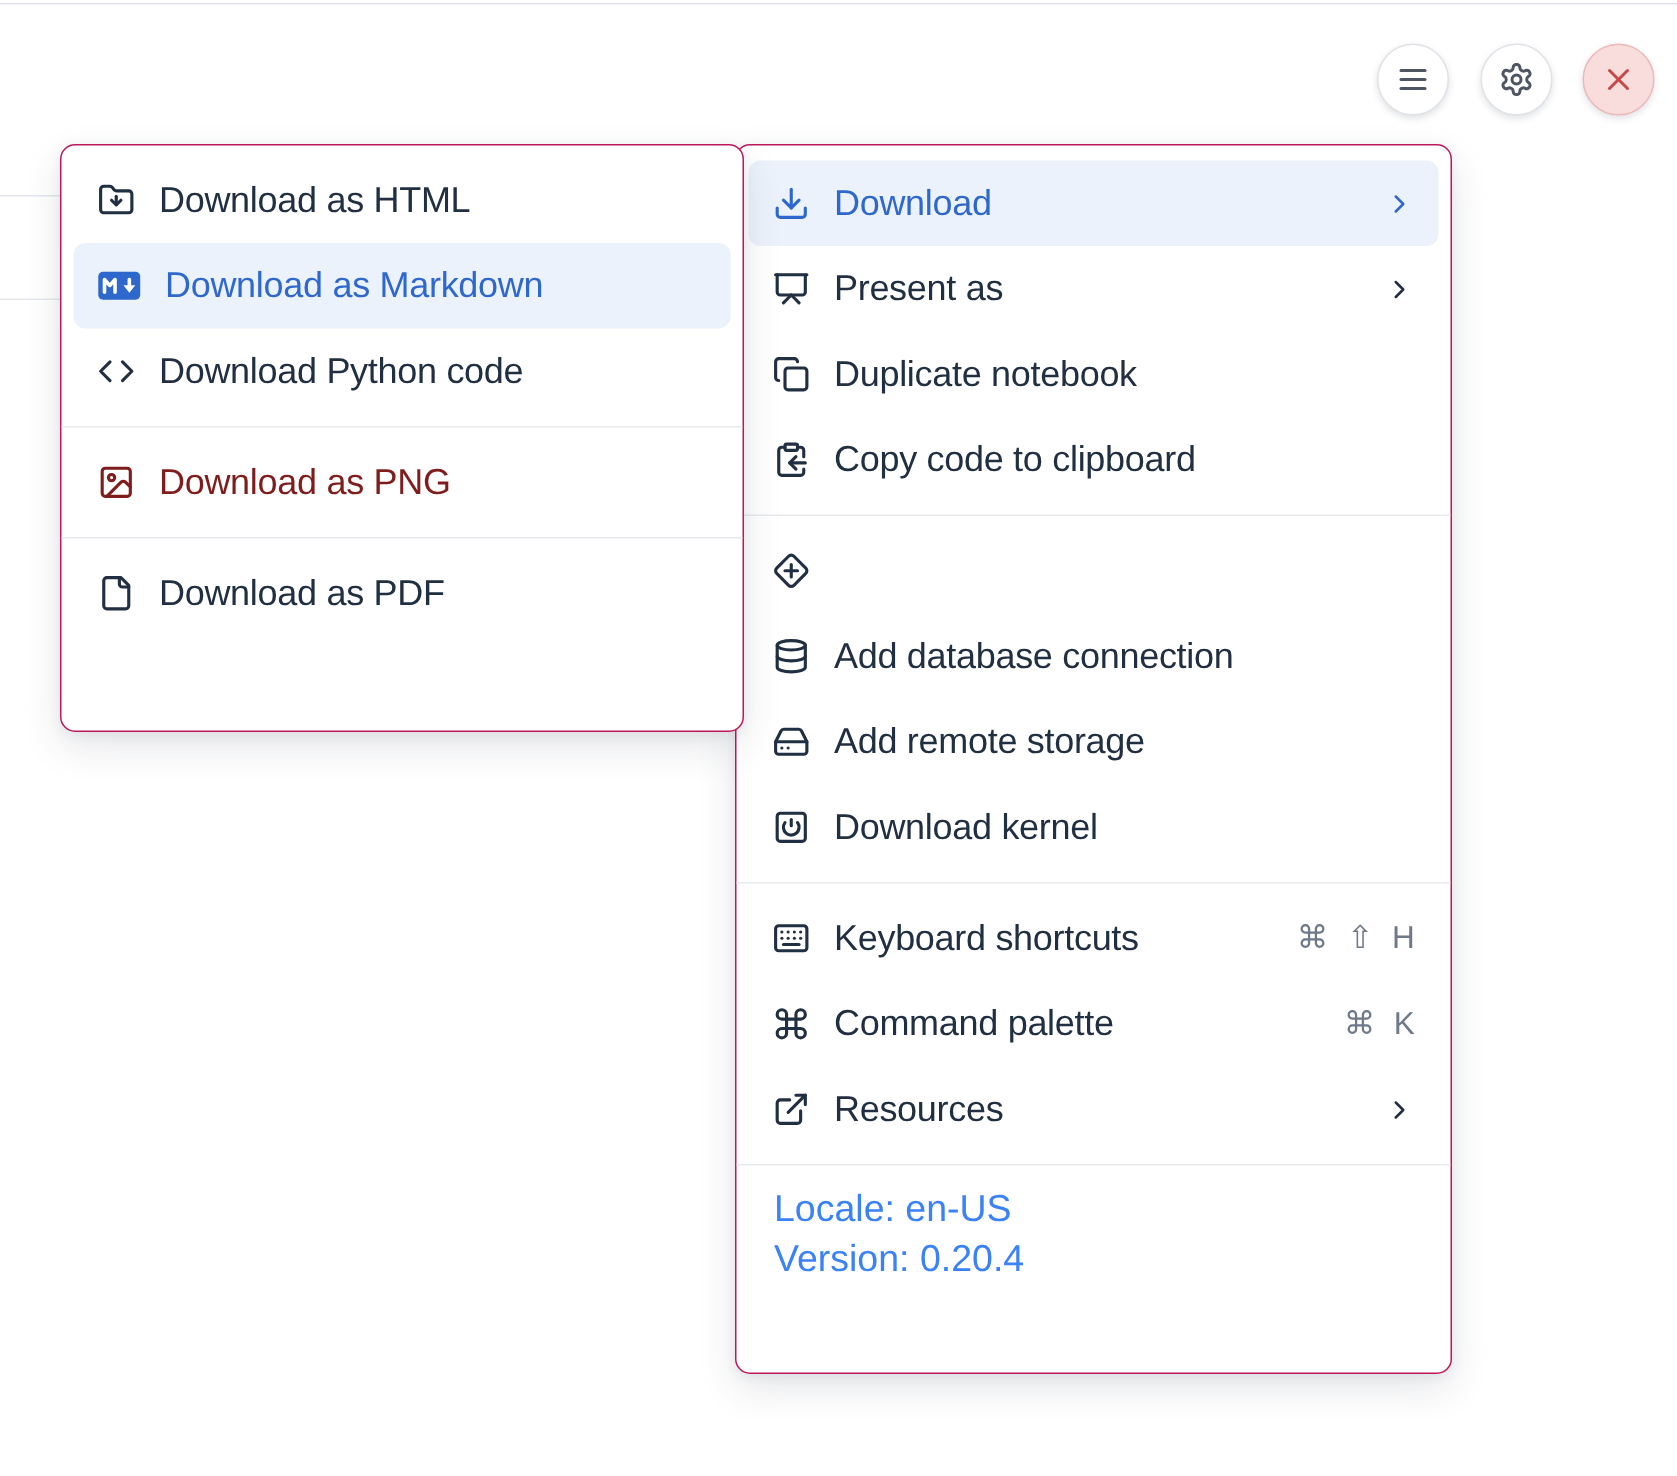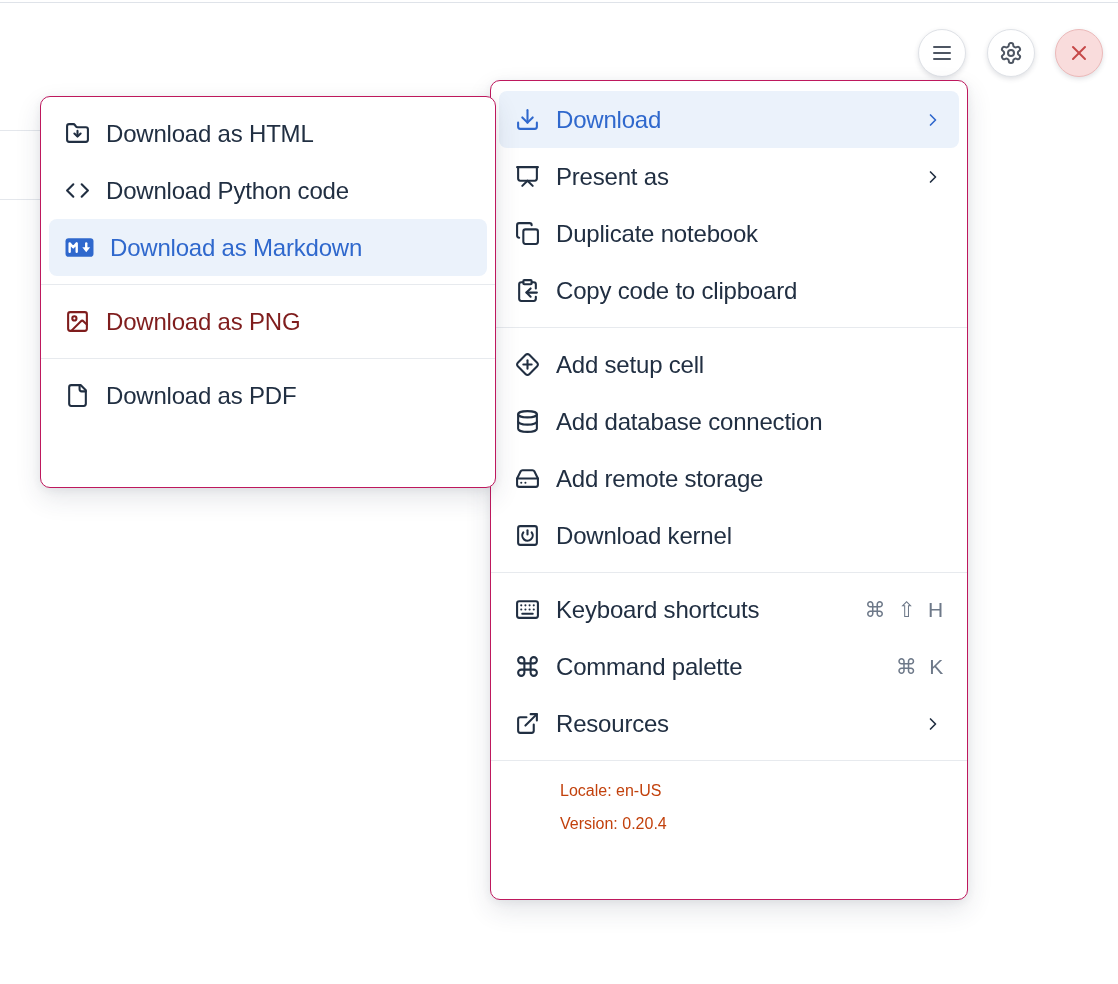--- a/index.html
+++ b/index.html
@@ -26,41 +26,41 @@
   #btn-menu{left:918px;}
   #btn-settings{left:987px;}
   #btn-close{left:1055px;background:#f9dcdc;border-color:#ecb9b9;color:#c64848;}
 
   
   .menu-panel{
     position:absolute;background:#ffffff;border:1px solid #be185d;border-radius:10px;
     box-sizing:border-box;display:flex;flex-direction:column;
     box-shadow:0 10px 26px rgba(40,50,70,.12),0 2px 8px rgba(40,50,70,.07);
   }
-  #main-menu{left:490px;top:80px;width:478px;height:820px;padding-top:10px;z-index:2;}
+  #main-menu{left:490px;top:96px;width:478px;height:820px;padding-top:10px;z-index:2;}
   #download-submenu{left:40px;top:96px;width:456px;height:392px;padding-top:8px;padding-bottom:8px;z-index:5;}
 
   .menu-item{
     height:57px;min-height:57px;margin:0 8px;border-radius:8px;
     display:flex;align-items:center;gap:16px;padding:0 16px;cursor:pointer;
     font-size:24px;letter-spacing:-0.2px;color:#212f42;box-sizing:border-box;
   }
   .menu-item.active{background:#ebf2fb;color:#2f68cd;}
   .menu-item.disabled{color:#7f1d1d;cursor:default;}
   .mi-icon{flex:0 0 auto;display:flex;align-items:center;}
   .mi-icon svg{display:block;}
   .mi-label{flex:1 1 auto;white-space:nowrap;}
   .mi-shortcut{flex:0 0 auto;color:#6e7989;font-size:21px;word-spacing:7px;}
   .mi-chevron{flex:0 0 auto;display:flex;align-items:center;}
 
   .menu-sep{height:1px;background:#e7eaee;margin:8px 0;flex:0 0 auto;}
 
   .menu-footer{padding:5px 0 9px;}
   .menu-footer .footer-line{
-    padding:0 25px;font-size:16px;line-height:33px;color:#c2410c;white-space:nowrap;margin-left:44px;
+    padding:0 25px;font-size:25px;line-height:33px;color:#3b82f6;white-space:nowrap;
   }
 </style>
 </head>
 <body>
 
 <div class="top-rule"></div>
 <div class="left-rule r1"></div>
 <div class="left-rule r2"></div>
 
 <button class="round-btn" id="btn-menu">
@@ -144,21 +144,20 @@
       </div>
       <div class="menu-sep"></div>
       <div class="menu-item">
         <span class="mi-icon">
           <svg viewBox="0 0 24 24" width="25" height="25" fill="none" stroke="currentColor" stroke-width="2" stroke-linecap="round" stroke-linejoin="round">
             <path d="M12 8v8"></path>
             <path d="M2.7 10.3a2.41 2.41 0 0 0 0 3.41l7.59 7.59a2.41 2.41 0 0 0 3.41 0l7.59-7.59a2.41 2.41 0 0 0 0-3.41l-7.59-7.59a2.41 2.41 0 0 0-3.41 0Z"></path>
             <path d="M8 12h8"></path>
           </svg>
         </span>
-        <span class="mi-label">Add setup cell</span>
       </div>
       <div class="menu-item">
         <span class="mi-icon">
           <svg viewBox="0 0 24 24" width="25" height="25" fill="none" stroke="currentColor" stroke-width="2" stroke-linecap="round" stroke-linejoin="round">
             <ellipse cx="12" cy="5" rx="9" ry="3"></ellipse>
             <path d="M3 5V19A9 3 0 0 0 21 19V5"></path>
             <path d="M3 12A9 3 0 0 0 21 12"></path>
           </svg>
         </span>
         <span class="mi-label">Add database connection</span>
@@ -240,40 +239,40 @@
       <div class="menu-item">
         <span class="mi-icon">
           <svg viewBox="0 0 24 24" width="25" height="25" fill="none" stroke="currentColor" stroke-width="2" stroke-linecap="round" stroke-linejoin="round">
             <path d="M20 20a2 2 0 0 0 2-2V8a2 2 0 0 0-2-2h-7.9a2 2 0 0 1-1.69-.9L9.6 3.9A2 2 0 0 0 7.93 3H4a2 2 0 0 0-2 2v13a2 2 0 0 0 2 2Z"></path>
             <path d="M12 9.5v5"></path>
             <path d="m15 12-3 3-3-3"></path>
           </svg>
         </span>
         <span class="mi-label">Download as HTML</span>
       </div>
-      <div class="menu-item">
-        <span class="mi-icon">
-          <svg viewBox="0 0 24 24" width="25" height="25" fill="none" stroke="currentColor" stroke-width="2" stroke-linecap="round" stroke-linejoin="round">
-            <path d="m16 18 6-6-6-6"></path>
-            <path d="m8 6-6 6 6 6"></path>
-          </svg>
-        </span>
-        <span class="mi-label">Download Python code</span>
-      </div>
       <div class="menu-item active">
         <span class="mi-icon">
           <svg viewBox="0 0 28 24" width="29" height="25" fill="none" stroke="currentColor" stroke-width="2" stroke-linecap="round" stroke-linejoin="round">
             <rect x="0.5" y="3" width="27" height="18" rx="3" fill="currentColor" stroke="none"></rect>
             <path d="M4.5 16.2V8l3.4 3.8L11.3 8v8.2" stroke="#ffffff" stroke-width="2.3" fill="none"></path>
             <path d="M20.5 8v4.6" stroke="#ffffff" stroke-width="2.3"></path>
             <path d="M16.7 11.7h7.6L20.5 16.5z" fill="#ffffff" stroke="none"></path>
           </svg>
         </span>
         <span class="mi-label">Download as Markdown</span>
       </div>
+      <div class="menu-item">
+        <span class="mi-icon">
+          <svg viewBox="0 0 24 24" width="25" height="25" fill="none" stroke="currentColor" stroke-width="2" stroke-linecap="round" stroke-linejoin="round">
+            <path d="m16 18 6-6-6-6"></path>
+            <path d="m8 6-6 6 6 6"></path>
+          </svg>
+        </span>
+        <span class="mi-label">Download Python code</span>
+      </div>
       <div class="menu-sep"></div>
       <div class="menu-item disabled">
         <span class="mi-icon">
           <svg viewBox="0 0 24 24" width="25" height="25" fill="none" stroke="currentColor" stroke-width="2" stroke-linecap="round" stroke-linejoin="round">
             <rect width="18" height="18" x="3" y="3" rx="2" ry="2"></rect>
             <circle cx="9" cy="9" r="2"></circle>
             <path d="m21 15-3.086-3.086a2 2 0 0 0-2.828 0L6 21"></path>
           </svg>
         </span>
         <span class="mi-label">Download as PNG</span>

